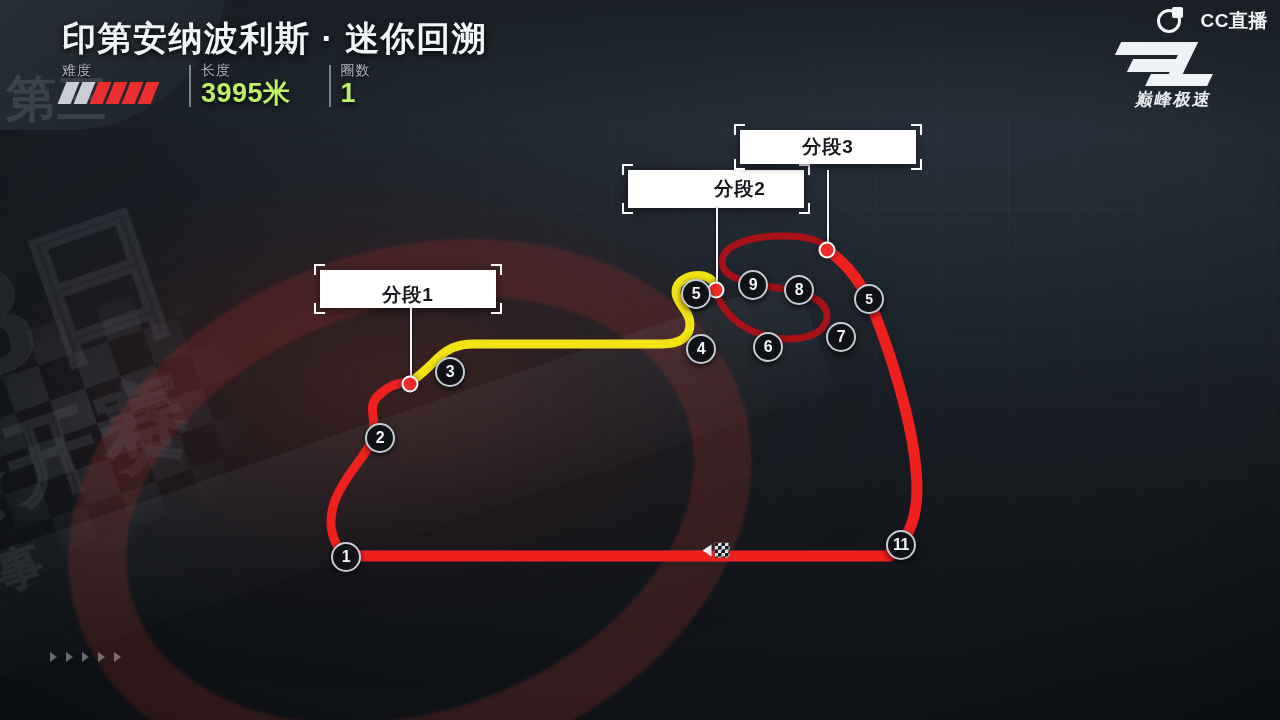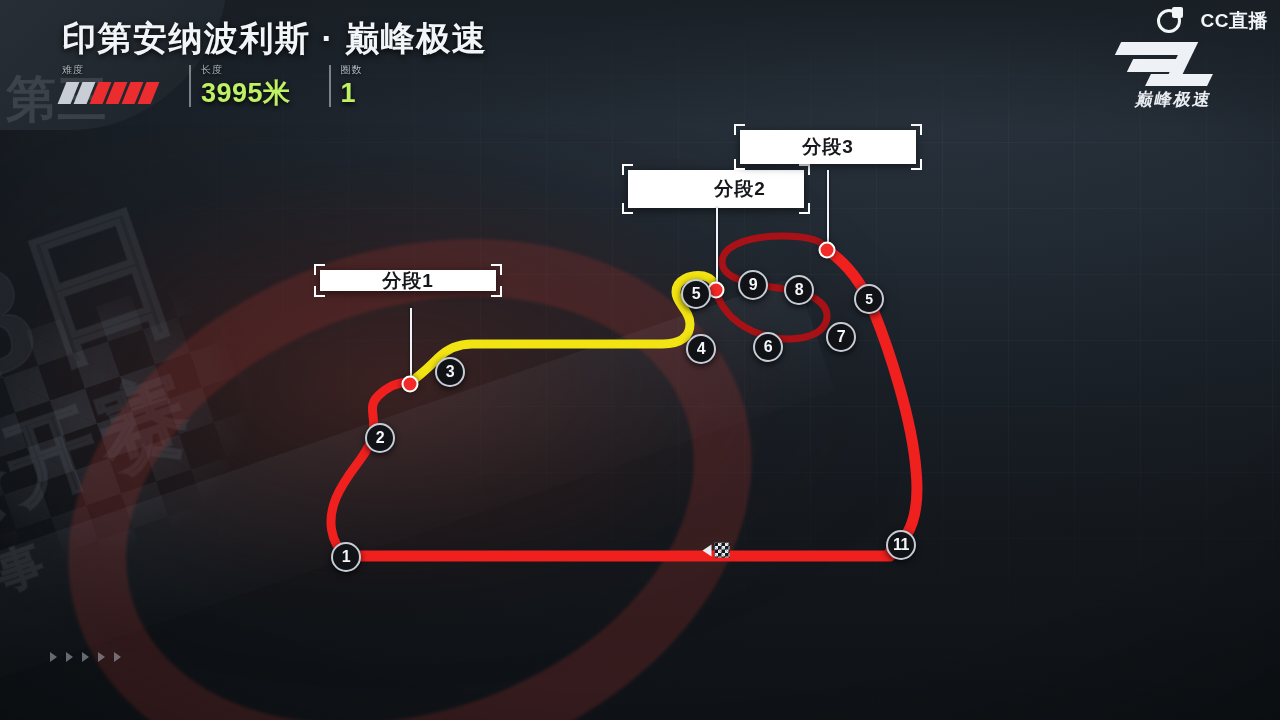--- a/index.html
+++ b/index.html
@@ -105,21 +105,21 @@
     text-shadow:0 2px 6px rgba(0,0,0,0.85);
   }
   .stats { position:absolute; left:62px; top:62px; display:flex; align-items:flex-start; }
   .stat { position:relative; padding-left:12px; margin-right:38px; }
   .stat.first { padding-left:0; }
   .stat .bar {
     position:absolute; left:0; top:3px; width:2px; height:42px;
     background:rgba(200,210,222,0.55);
   }
   .stat .lbl {
-    font-size:10px; color:#aeb6c0; letter-spacing:1px; line-height:16px;
+    font-size:14px; color:#aeb6c0; letter-spacing:1px; line-height:16px;
     text-shadow:0 1px 3px rgba(0,0,0,0.9);
   }
   .stat .val {
     font-size:27px; font-weight:bold; color:#bef264; line-height:30px;
     letter-spacing:0.5px; text-shadow:0 2px 5px rgba(0,0,0,0.9);
   }
   .diff-bars { display:flex; gap:3px; margin-top:4px; }
   .diff-bars span {
     display:block; width:13px; height:22px; transform:skewX(-22deg);
   }
@@ -264,21 +264,21 @@
                C 448,348 458,344 472,344
                L 662,344
                C 682,344 690,336 690,324
                C 690,310 676,304 676,292
                C 676,280 690,274 704,276
                C 712,278 716,284 716,292" stroke="#f2e313" stroke-width="9"></path>
     </svg>
   </div>
 
   <div id="sector-callouts">
-      <div class="sector-label" style="left: 320px; top: 270px; width: 176px; height: 21px;">
+      <div class="sector-label" style="left: 320px; top: 270px; width: 176px; height: 38px; align-items: flex-end;">
         <span class="br tl"></span>
         <span class="br tr"></span>
         <span class="br bl"></span>
         <span class="br br2"></span>
         <span>分段1</span>
       </div>
       <div class="leader" style="left: 410px; top: 308px; height: 74px;"></div>
       <div class="sector-dot" style="left: 410px; top: 384px;"></div>
       <div class="sector-label" style="left: 628px; top: 170px; width: 176px; height: 38px; padding-left: 48px;">
         <span class="br tl"></span>
@@ -317,21 +317,21 @@
   <div class="startline" id="startline" style="left: 716px; top: 550px;">
     <span class="sf-arrow"></span>
     <span class="sf-flag"></span>
   </div>
 
   <div class="header-sheen"></div>
   <div class="corner-red"></div>
   <div class="corner-dark"></div>
 
   <div class="rank-ghost">第三</div>
-  <div class="track-title">印第安纳波利斯 · 巅峰极速</div>
+  <div class="track-title">印第安纳波利斯 · 迷你回溯</div>
 
   <div class="stats" id="stats-row">
       <div class="stat first" style="margin-right: 34px;">
         <div class="lbl">难度</div>
         <div class="diff-bars">
           <span class="off"></span>
           <span class="off"></span>
           <span class="on"></span>
           <span class="on"></span>
           <span class="on"></span>

